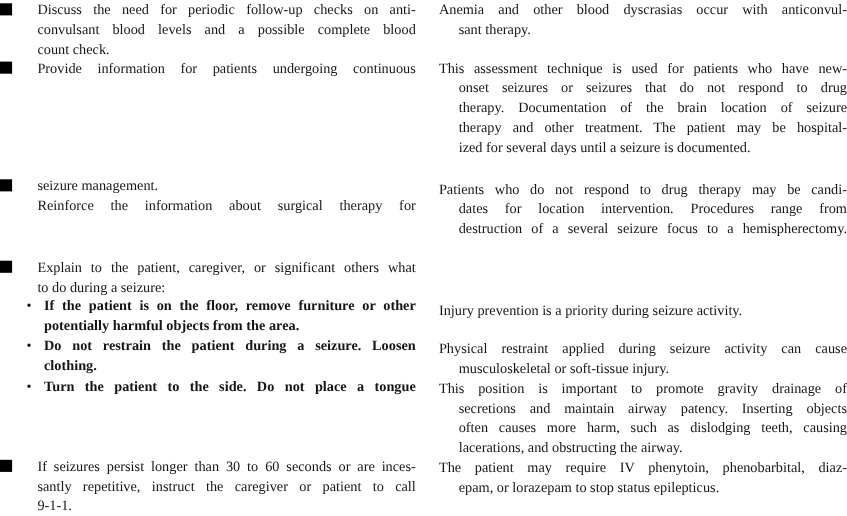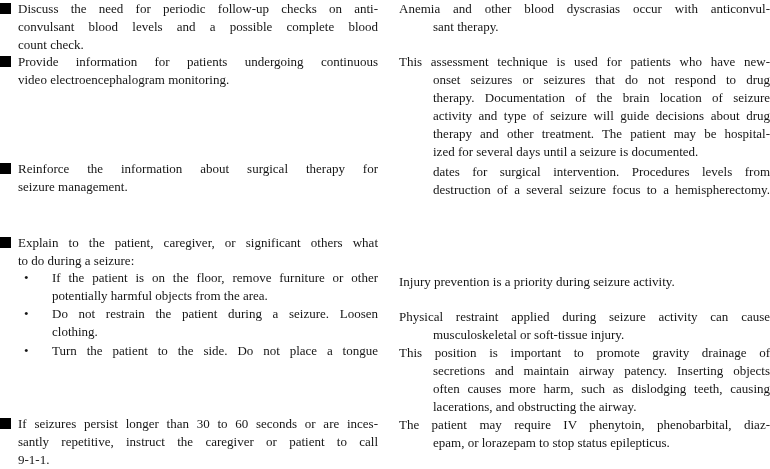--- a/index.html
+++ b/index.html
@@ -10,23 +10,23 @@
     font-size:13px; color:#151515;
   }
   .col { position:absolute; top:0; height:100%; }
   .col-left  { left:0;   width:378px; }
   .col-right { left:399px; width:371px; }
   .item { position:absolute; left:0; right:0; }
   .line { height:18px; line-height:18px; text-align:justify; text-align-last:justify; }
   .line.last { text-align-last:left; }
   .sq-bullet { position:absolute; left:0; top:3px; width:11px; height:11px; background:#000000; }
   .dot-bullet { position:absolute; left:24px; top:0; height:18px; line-height:18px; }
-  .item-text { margin-left:18px;font-family:Liberation Serif, serif; }
-  .sub-text  { margin-left:52px; }
-  .para .line { margin-left:34px; }
+  .item-text { margin-left:34px;font-family:Liberation Serif, serif; }
+  .sub-text  { margin-left:40px;font-weight:bold; }
+  .para .line { margin-left:18px; }
   .para .line.first { margin-left:0; }
 </style>
 </head>
 <body>
 
 <div class="page">
 
   <div class="col col-left">
 
     <div class="item" style="top:0">
@@ -35,29 +35,28 @@
         <div class="line">Discuss the need for periodic follow-up checks on anti-</div>
         <div class="line">convulsant blood levels and a possible complete blood</div>
         <div class="line last">count check.</div>
       </div>
     </div>
 
     <div class="item" style="top:53px">
       <span class="sq-bullet"></span>
       <div class="item-text">
         <div class="line">Provide information for patients undergoing continuous</div>
-        <div class="line last">video electroencephalogram monitoring.</div>
       </div>
     </div>
 
     <div class="item" style="top:160px">
       <span class="sq-bullet"></span>
       <div class="item-text">
+        <div class="line last">seizure management.</div>
         <div class="line">Reinforce the information about surgical therapy for</div>
-        <div class="line last">seizure management.</div>
       </div>
     </div>
 
     <div class="item" style="top:234px">
       <span class="sq-bullet"></span>
       <div class="item-text">
         <div class="line">Explain to the patient, caregiver, or significant others what</div>
         <div class="line last">to do during a seizure:</div>
       </div>
     </div>
@@ -100,27 +99,27 @@
 
     <div class="item para" style="top:0">
       <div class="line first">Anemia and other blood dyscrasias occur with anticonvul-</div>
       <div class="line last">sant therapy.</div>
     </div>
 
     <div class="item para" style="top:53px">
       <div class="line first">This assessment technique is used for patients who have new-</div>
       <div class="line">onset seizures or seizures that do not respond to drug</div>
       <div class="line">therapy. Documentation of the brain location of seizure</div>
-      <div class="line">activity and type of seizure will guide decisions about drug</div>
       <div class="line">therapy and other treatment. The patient may be hospital-</div>
       <div class="line last">ized for several days until a seizure is documented.</div>
     </div>
 
     <div class="item para" style="top:163px">
-      <div class="line">dates for surgical intervention. Procedures levels from</div>
+      <div class="line first">Patients who do not respond to drug therapy may be candi-</div>
+      <div class="line">dates for location intervention. Procedures range from</div>
       <div class="line">destruction of a several seizure focus to a hemispherectomy.</div>
     </div>
 
     <div class="item para" style="top:308px">
       <div class="line first">Physical restraint applied during seizure activity can cause</div>
       <div class="line last">musculoskeletal or soft-tissue injury.</div>
     </div>
 
     <div class="item para" style="top:273px">
       <div class="line first last">Injury prevention is a priority during seizure activity.</div>

